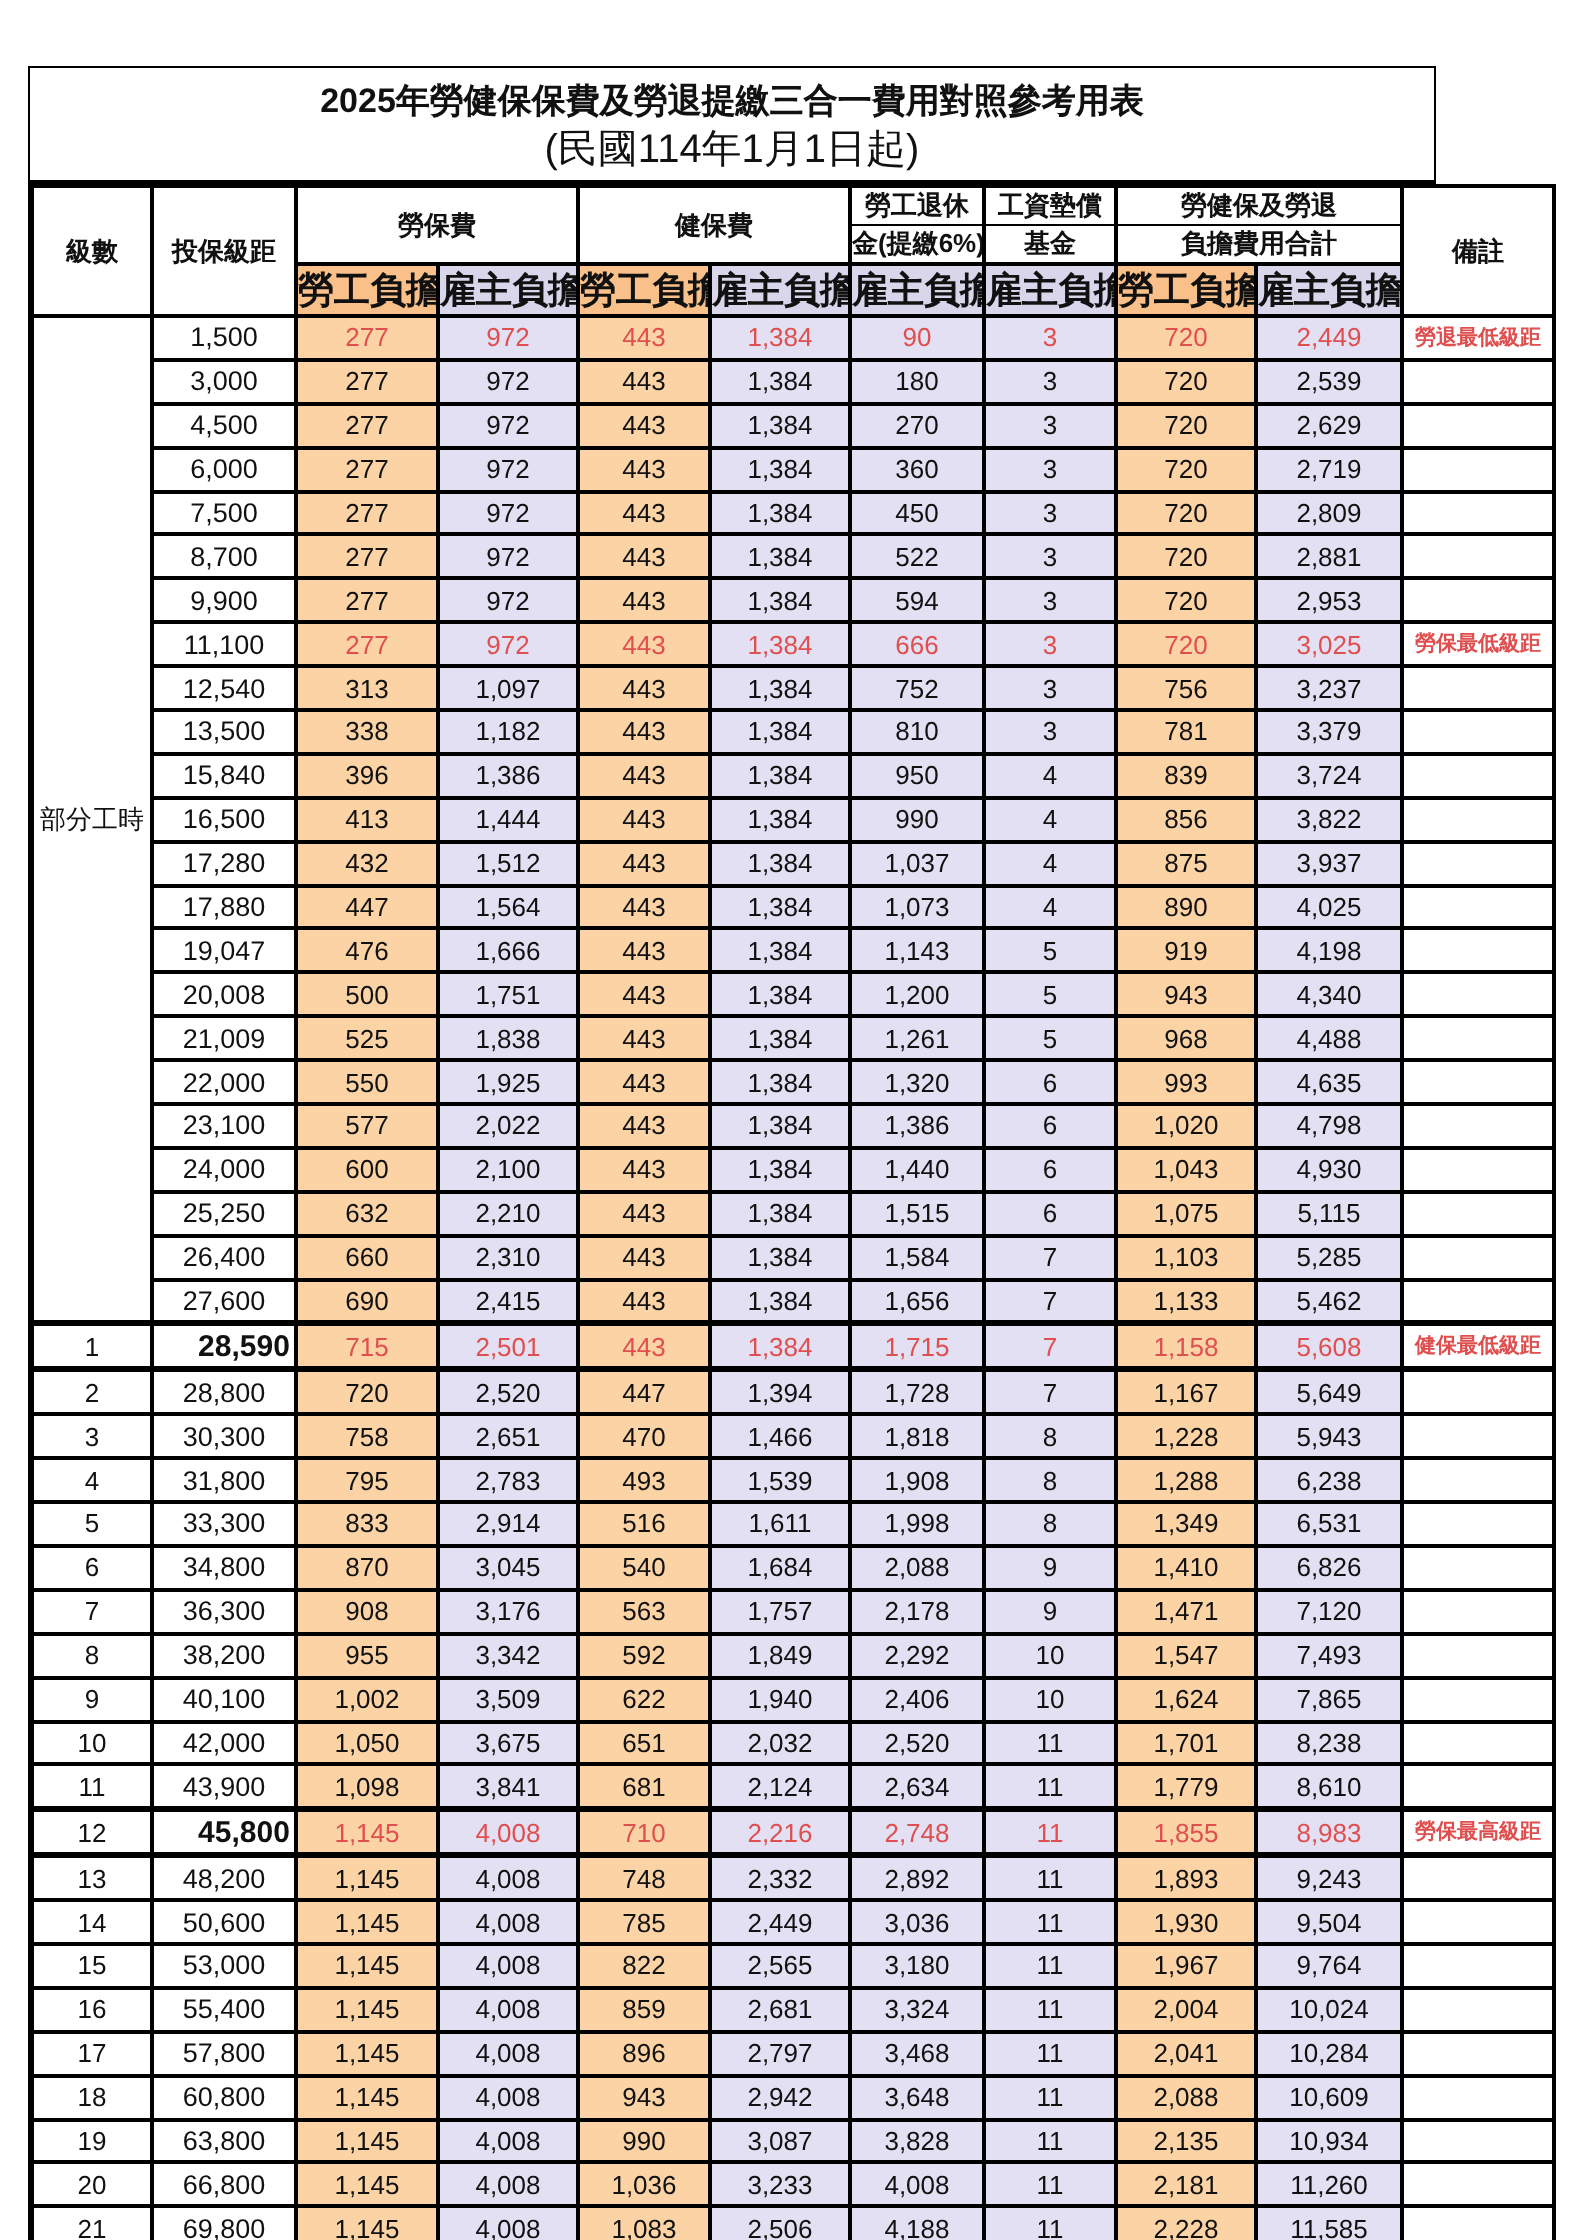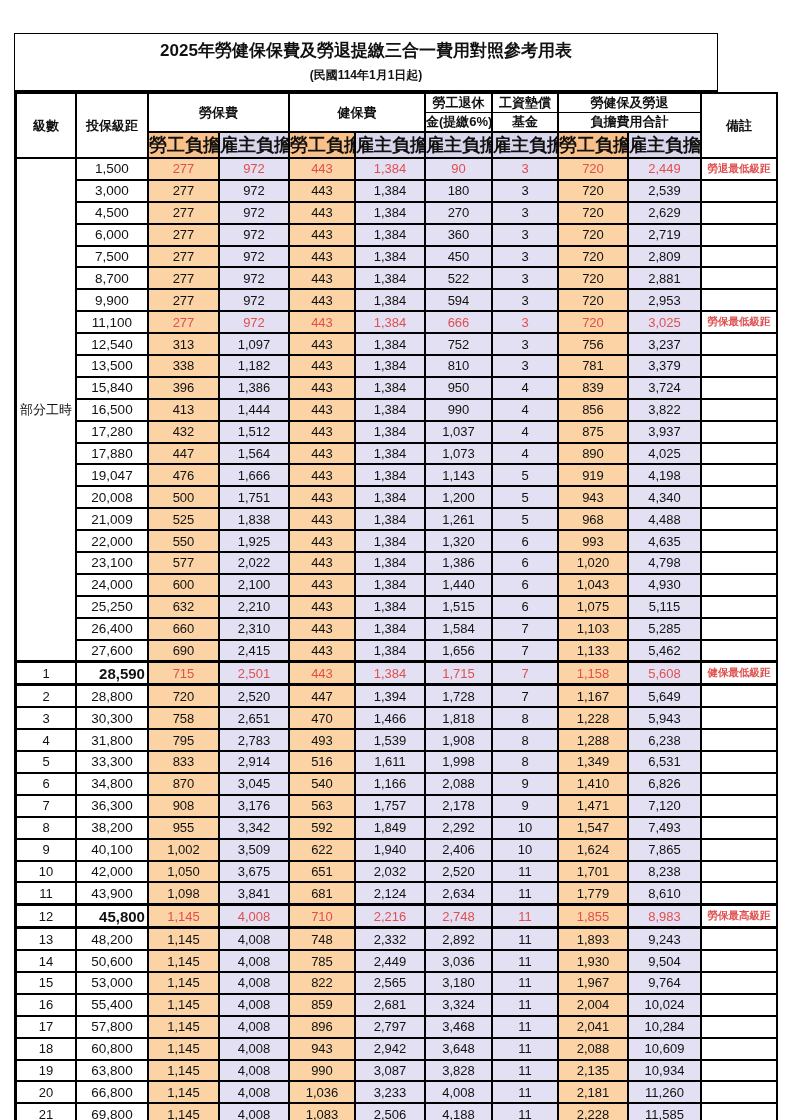--- a/index.html
+++ b/index.html
@@ -4,21 +4,21 @@
 <style>
   html,body { margin:0; padding:0; }
   body {
     width:791px; height:1120px; background:#ffffff; position:relative;
     font-family:"Liberation Sans","DejaVu Sans",sans-serif; color:#111;
   }
   .sheet { position:absolute; left:14px; top:33px; width:704px; }
   .frame { border:1px solid #000; }
   .titlebox { border-bottom:2px solid #000; text-align:center; padding:3px 0 4px 0; }
   .title    { font-size:17px; font-weight:bold; line-height:27px; }
-  .subtitle { font-size:12px; font-weight:bold; line-height:22px; }
+  .subtitle { font-size:20px; font-weight:normal; line-height:22px; }
   table { border-collapse:collapse; table-layout:fixed; width:100%; }
   th, td {
     border:2px solid #000; text-align:center; vertical-align:middle;
     padding:0; overflow:hidden; white-space:nowrap;
   }
   thead th { font-weight:bold; font-size:13px; background:#fff; }
   thead tr.hr1 th { height:16px; }
   thead tr.hr2 th { height:16px; }
   thead tr.hr3 th { height:15px; font-size:18px; }
   th.thin-b { border-bottom-width:1px; }
@@ -428,21 +428,21 @@
             <td class="emp val">1,349</td>
             <td class="er val">6,531</td>
             <td class="note"></td>
           </tr>
           <tr>
             <td class="lv">6</td>
             <td class="sal">34,800</td>
             <td class="emp val">870</td>
             <td class="er val">3,045</td>
             <td class="emp val">540</td>
-            <td class="er val">1,166</td>
+            <td class="er val">1,684</td>
             <td class="er val">2,088</td>
             <td class="er val">9</td>
             <td class="emp val">1,410</td>
             <td class="er val">6,826</td>
             <td class="note"></td>
           </tr>
           <tr>
             <td class="lv">7</td>
             <td class="sal">36,300</td>
             <td class="emp val">908</td>

